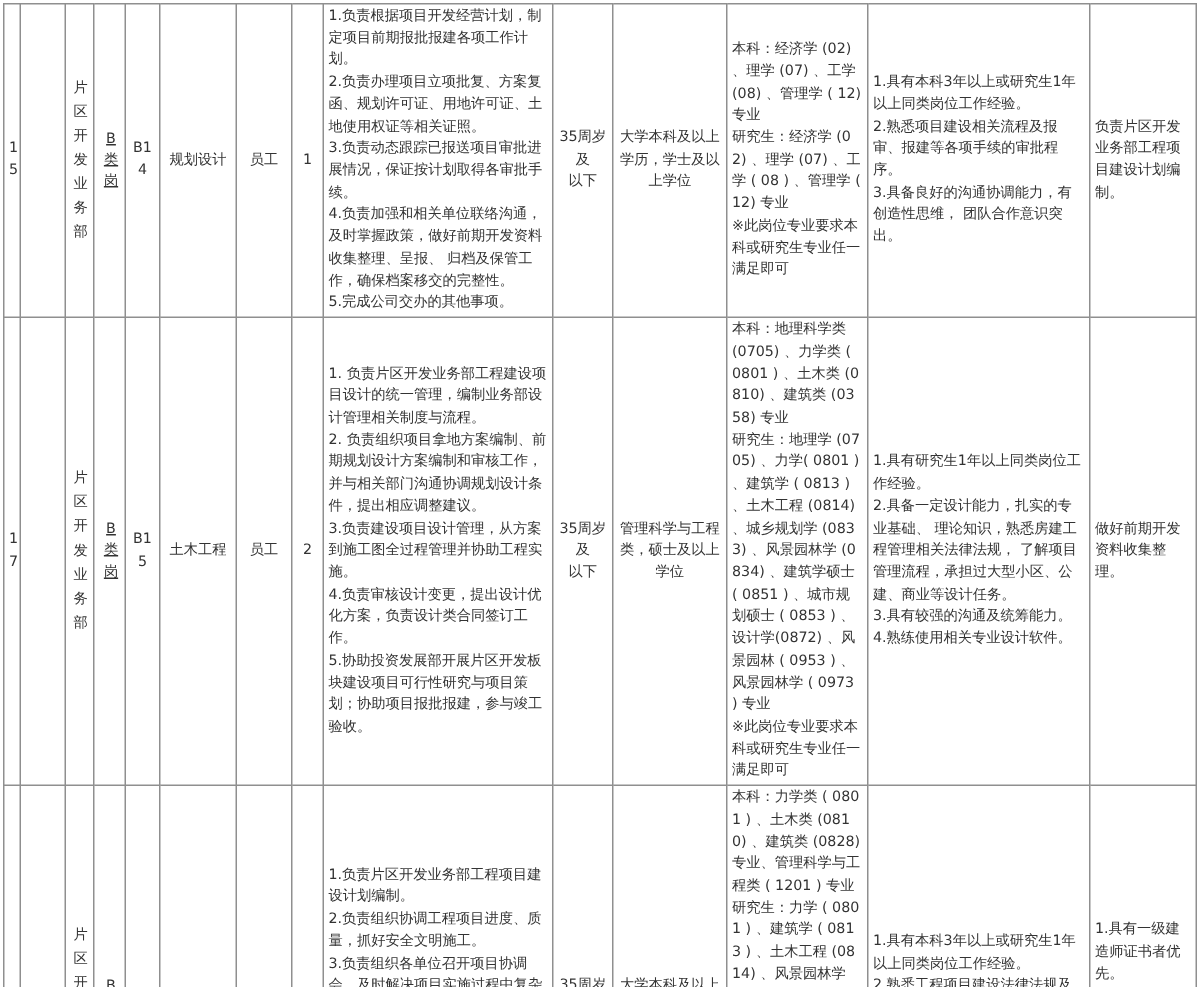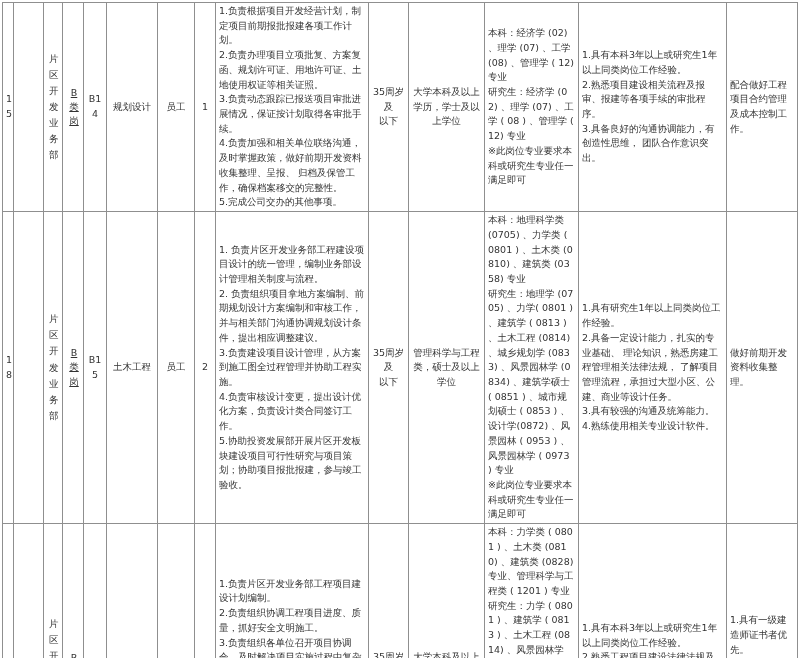--- a/index.html
+++ b/index.html
@@ -70,25 +70,25 @@
     <td class="pre">35周岁
 及
 以下</td>
     <td>大学本科及以上学历，学士及以上学位</td>
     <td class="left pre">本科：经济学 (02) 、理学 (07) 、工学 (08) 、管理学 ( 12) 专业
 研究生：经济学 (02) 、理学 (07) 、工学 ( 08 ) 、管理学 ( 12) 专业
 ※此岗位专业要求本科或研究生专业任一满足即可</td>
     <td class="left pre">1.具有本科3年以上或研究生1年以上同类岗位工作经验。
 2.熟悉项目建设相关流程及报审、报建等各项手续的审批程序。
 3.具备良好的沟通协调能力，有创造性思维， 团队合作意识突出。</td>
-    <td class="left pre">配合做好工程项目合约管理及成本控制工作。</td>
+    <td class="left pre">负责片区开发业务部工程项目建设计划编制。</td>
   </tr>
 
   <tr style="height:213px">
-    <td>18</td>
+    <td>17</td>
     <td></td>
     <td>
             <div class="vwrap">片区开发业务部</div>
           </td>
     <td>
             <div class="catwrap">B类岗</div>
           </td>
     <td>B15</td>
     <td>土木工程</td>
     <td>员工</td>

